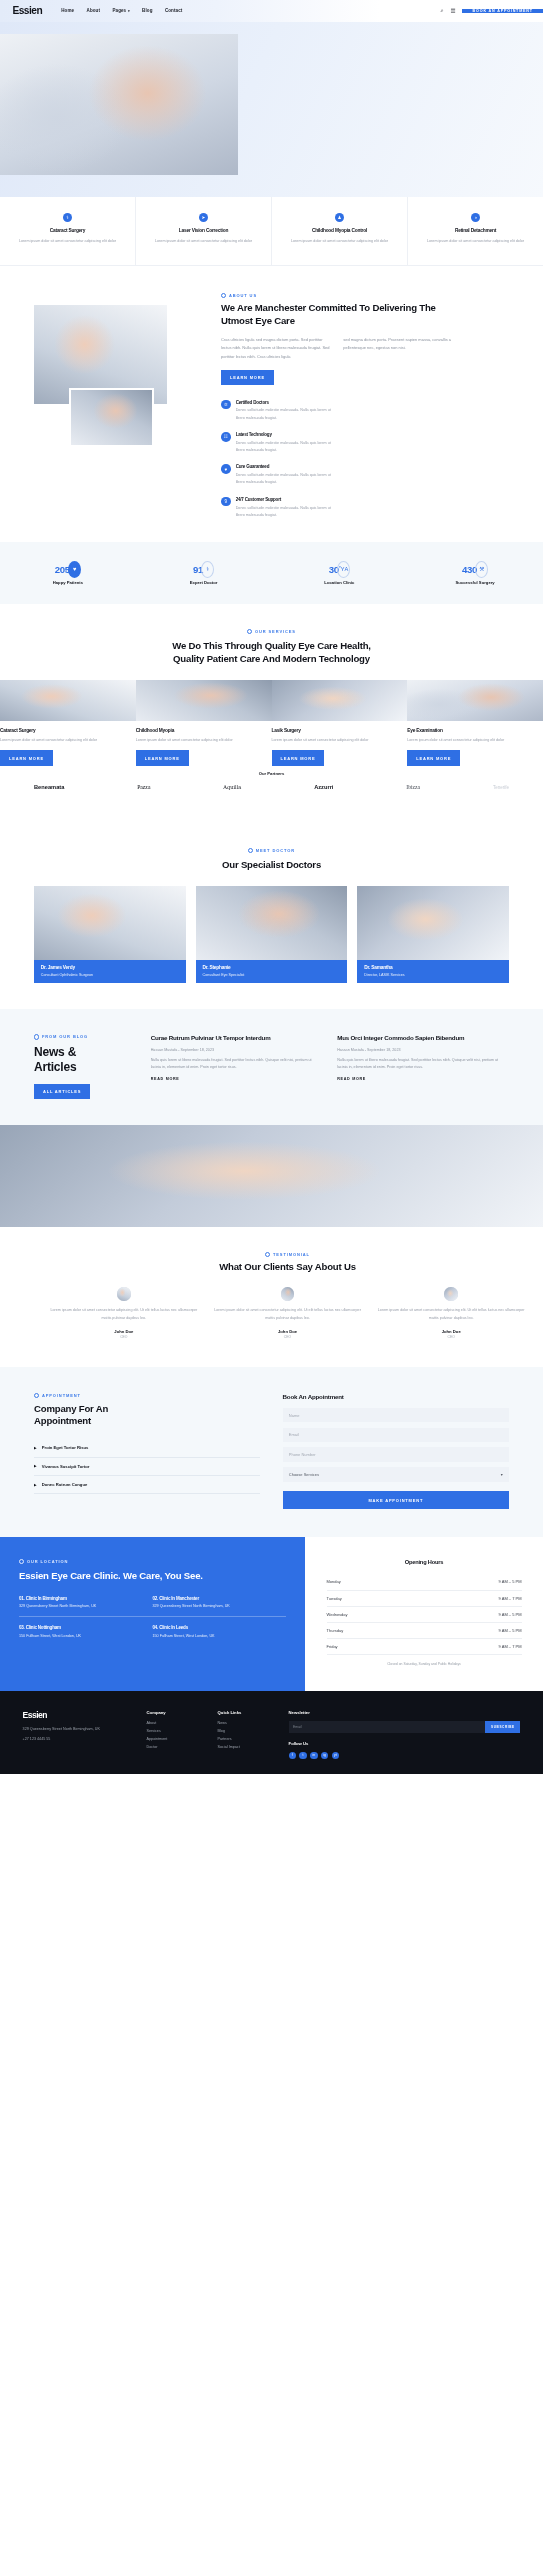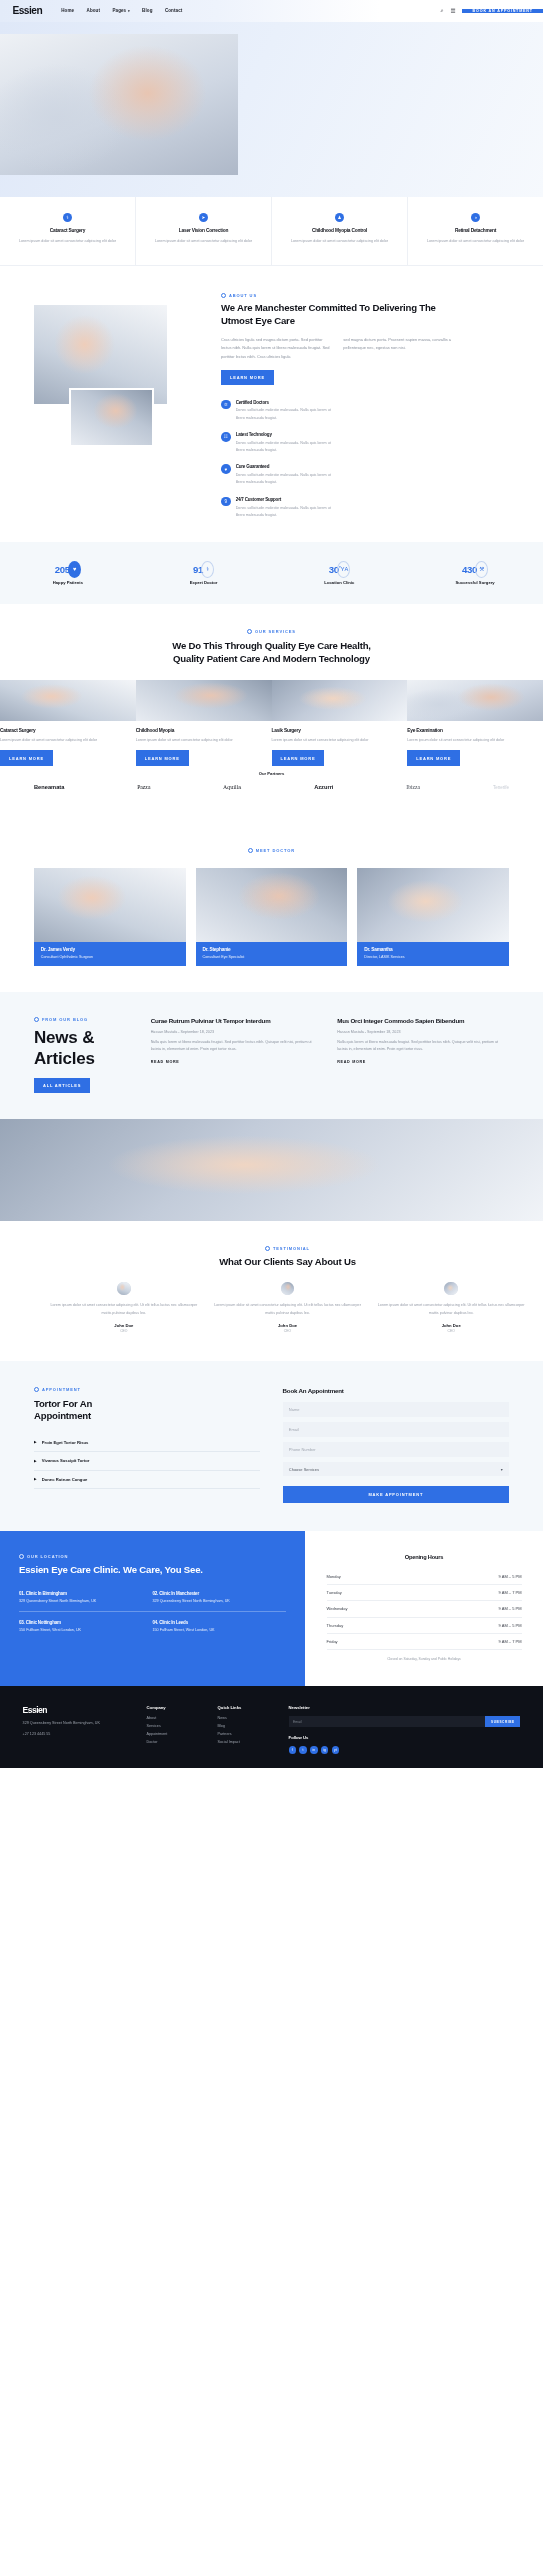--- a/index.html
+++ b/index.html
@@ -123,21 +123,21 @@
   .doc-row { display:flex; gap:10.2px; margin-top:14.7px; }
   .doc { flex:1; position:relative; }
   .doc .img { height:74px; }
   .doc .cap { background:#2f6fe4; color:#fff; padding:5.7px 6.8px 6.8px; }
   .doc .cap h4 { font-size:4.8px; margin-bottom:2.3px; }
   .doc .cap p { font-size:3.7px; opacity:.9; }
 
   
   .news { background:#f4f8fb; padding:25px 0 26px; display:flex; gap:14.7px; }
   .news-left { width:102px; }
-  .news-left h2 { font-size:17px; line-height:1.25; margin:5.1px 0 9px; }
+  .news-left h2 { font-size:12px; line-height:1.25; margin:5.1px 0 9px; }
   .news-item { flex:1; }
   .news-item h3 { font-size:6.2px; line-height:1.35; margin-bottom:5.1px; }
   .news-meta { font-size:3.7px; color:#8b929e; margin-bottom:5.1px; }
   .news-item p { font-size:3.7px; line-height:2; color:#8b929e; margin-bottom:5.7px; }
   .readmore { font-size:3.7px; font-weight:700; letter-spacing:0.7px; color:#11131a; text-transform:uppercase; }
 
   
   .video { height:102px; position:relative; }
   .play { position:absolute; left:50%; top:50%; transform:translate(-50%,-50%); width:17px; height:17px;
           border-radius:50%; background:#2f6fe4; color:#fff; display:flex; align-items:center;
@@ -405,20 +405,21 @@
       </div>
     </div>
   </section>
 
   <section class="doctors">
     <div class="sec-head">
       <div class="eyebrow center">
         <span class="ring"></span>
         <span>Meet Doctor</span>
       </div>
+      <h2>Our Specialist Doctors</h2>
     </div>
     <div class="inner">
       <div class="doc-row">
         <div class="doc">
           <div class="img ph b"></div>
           <div class="cap">
             <h4>Dr. James Verdy</h4>
             <p>Consultant Ophthalmic Surgeon</p>
           </div>
         </div>
@@ -503,21 +504,21 @@
   </section>
 
   <section style="background:#f4f8fb;">
     <div class="inner appt">
       <div class="appt-left">
         <div class="eyebrow">
           <span class="ring"></span>
           <span>Appointment</span>
         </div>
         <h2>
-          <span>Tortor For An</span><br>
+          <span>Company For An</span><br>
           <span>Appointment</span>
         </h2>
         <div class="acc-item">
           <span class="tri">▶</span>
           <span class="lbl">Proin Eget Tortor Risus</span>
         </div>
         <div class="acc-item">
           <span class="tri">▶</span>
           <span class="lbl">Vivamus Suscipit Tortor</span>
         </div>

